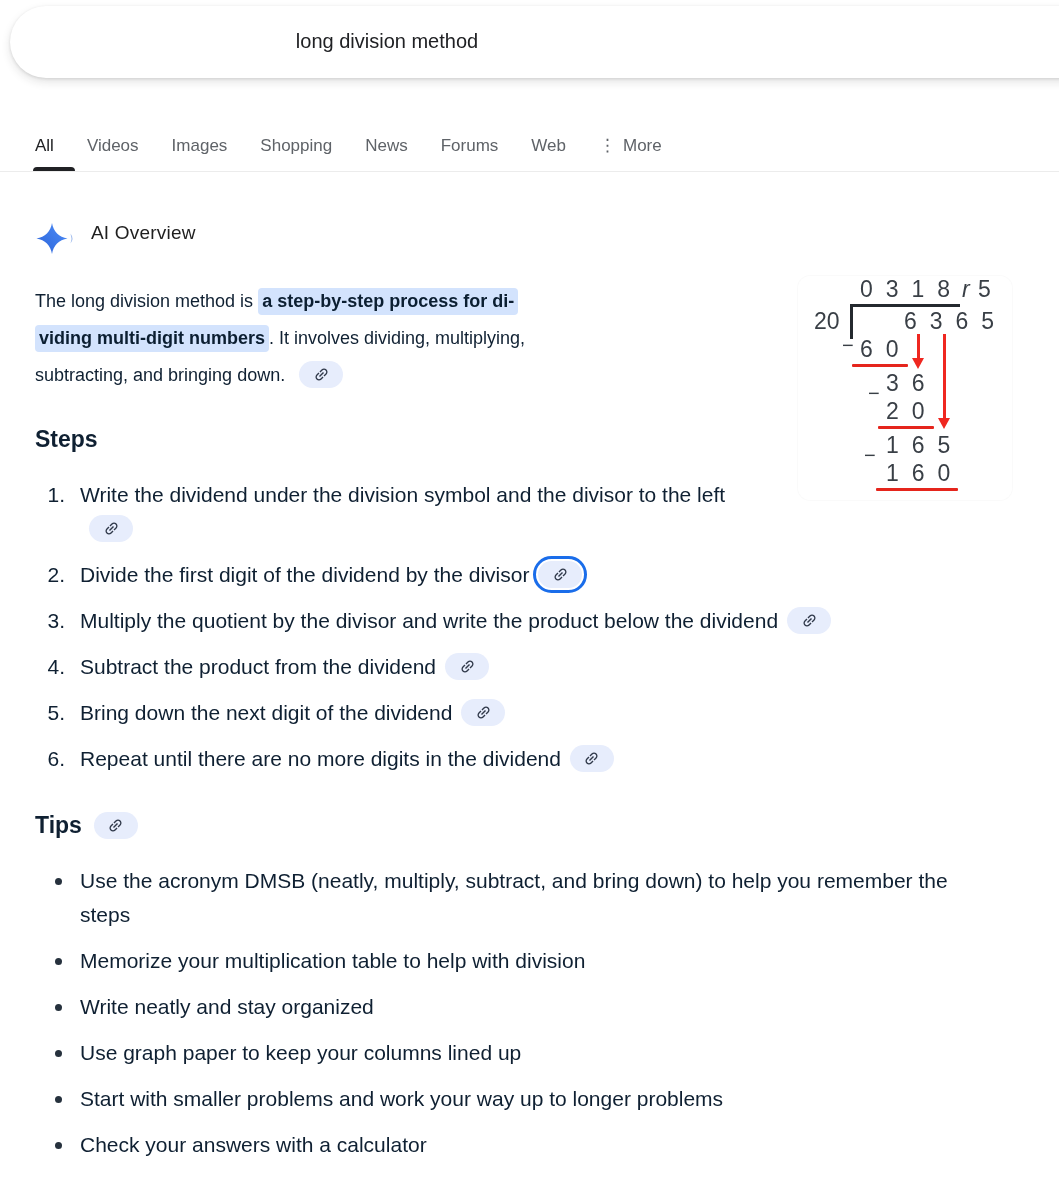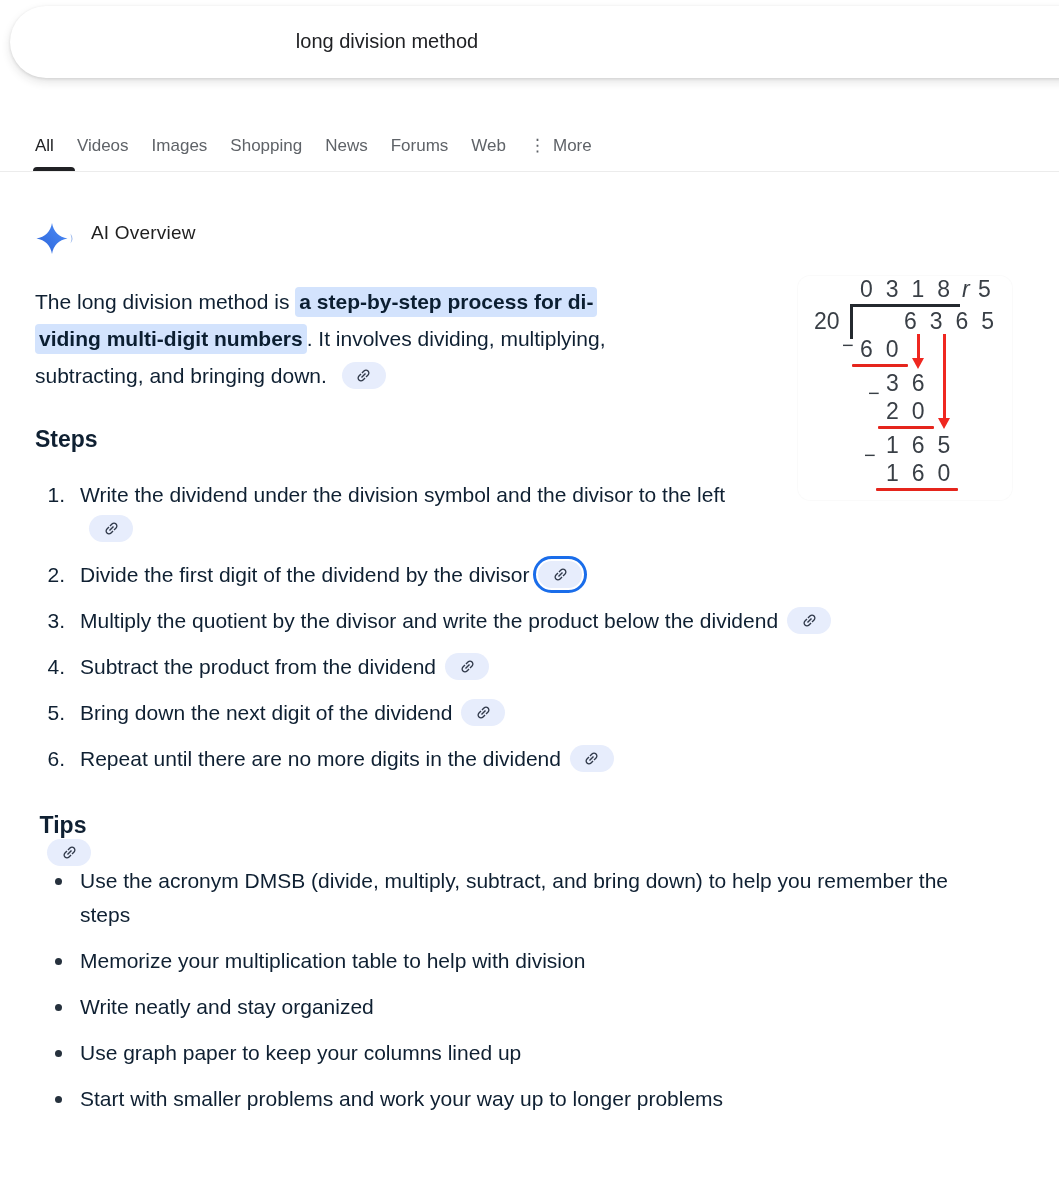--- a/index.html
+++ b/index.html
@@ -8,50 +8,50 @@
 
   
   .searchbar { position:absolute; top:6px; left:10px; right:-80px; height:72px;
     background:#fff; border-radius:36px; box-shadow:0 1px 3px rgba(32,33,36,.12), 0 4px 10px rgba(32,33,36,.12); }
   .searchbar input { border:none; outline:none; background:transparent; width:700px;
     margin:0 0 0 27px; height:70px; font-size:20px; color:#202124;
     font-family:"Liberation Sans", sans-serif;text-align:center; }
 
   
   .tabs { position:absolute; top:120px; left:0; right:0; height:52px;
-    display:flex; align-items:center; padding-left:35px; gap:23px;
+    display:flex; align-items:center; padding-left:35px; gap:33px;
     border-bottom:1px solid #ececec; font-size:17px; color:#5f6368; }
   .tab { position:relative; height:100%; display:flex; align-items:center; cursor:pointer; }
   .tab.active { color:#202124; }
   .tab-underline { position:absolute; bottom:0; left:-2px; width:42px; height:4px;
     background:#202124; border-radius:4px 4px 0 0; }
   .tab-more { display:flex; align-items:center; gap:7px; }
   .dots-icon { font-size:17px; letter-spacing:0; line-height:1; color:#5f6368; }
 
   
   .ai-header { position:absolute; top:222px; left:35px; display:flex; align-items:flex-start; gap:14px; }
   .ai-label { font-size:19px; font-weight:500; color:#1f1f1f; letter-spacing:.2px; }
 
   
   .intro { position:absolute; top:283px; left:35px; width:780px;
-    font-size:21px; line-height:37px; color:#0f2032; }
+    font-size:18px; line-height:37px; color:#0f2032; }
   .hl { background:#d3e3fd; font-weight:700; color:#0b1e31;
     padding:3px 4px 4px 4px; border-radius:4px; }
 
   
   .pill { display:inline-flex; align-items:center; justify-content:center;
     width:44px; height:27px; border-radius:14px; background:#e7edfc;
     vertical-align:middle; margin-left:9px; position:relative; top:-2px; cursor:pointer; }
   .pill svg { transform:rotate(-45deg); }
   .pill.focused { outline:3px solid #1a6dea; outline-offset:2px; }
 
   
   .section-title { font-size:23px; font-weight:700; color:#0f2032; }
   .steps-title { position:absolute; top:426px; left:35px; }
-  .tips-title  { position:absolute; top:812px; left:35px; display:flex; align-items:center;flex-direction:column; }
+  .tips-title  { position:absolute; top:812px; left:35px; display:flex; align-items:center; }
   .tips-title .pill { top:0; margin-left:12px; }
 
   
   .steps-list { position:absolute; top:478px; left:35px; font-size:21px; line-height:34px; }
   .step { display:flex; margin-bottom:12px; }
   .step .num { width:30px; text-align:right; margin-right:15px; flex:none; }
   .step .txt-wrap { }
   .step.wrap2 .txt-wrap { max-width:660px; }
 
   .tips-list { position:absolute; top:864px; left:35px; font-size:21px; line-height:34px; }
@@ -239,31 +239,35 @@
   <span class="pill">
       <svg width="17" height="17" viewBox="0 0 24 24" fill="#30394a">
         <path d="M3.9 12c0-1.71 1.39-3.1 3.1-3.1h4V7H7c-2.76 0-5 2.24-5 5s2.24 5 5 5h4v-1.9H7c-1.71 0-3.1-1.39-3.1-3.1zM8 13h8v-2H8v2zm9-6h-4v1.9h4c1.71 0 3.1 1.39 3.1 3.1s-1.39 3.1-3.1 3.1h-4V17h4c2.76 0 5-2.24 5-5s-2.24-5-5-5z"></path>
       </svg>
     </span>
 </div>
 
 <div class="tips-list">
   <div class="tip">
     <span class="dot"></span>
-    <span class="txt-wrap">Use the acronym DMSB (divide, multiply, subtract, and bring down) to help you remember the steps</span>
+    <span class="txt-wrap">Use the acronym DMSB (neatly, multiply, subtract, and bring down) to help you remember the steps</span>
   </div>
   <div class="tip">
     <span class="dot"></span>
     <span class="txt-wrap">Memorize your multiplication table to help with division</span>
   </div>
   <div class="tip">
     <span class="dot"></span>
     <span class="txt-wrap">Write neatly and stay organized</span>
   </div>
   <div class="tip">
     <span class="dot"></span>
     <span class="txt-wrap">Use graph paper to keep your columns lined up</span>
   </div>
   <div class="tip">
     <span class="dot"></span>
     <span class="txt-wrap">Start with smaller problems and work your way up to longer problems</span>
   </div>
+  <div class="tip">
+    <span class="dot"></span>
+    <span class="txt-wrap">Check your answers with a calculator</span>
+  </div>
 </div>
 
 </body></html>

